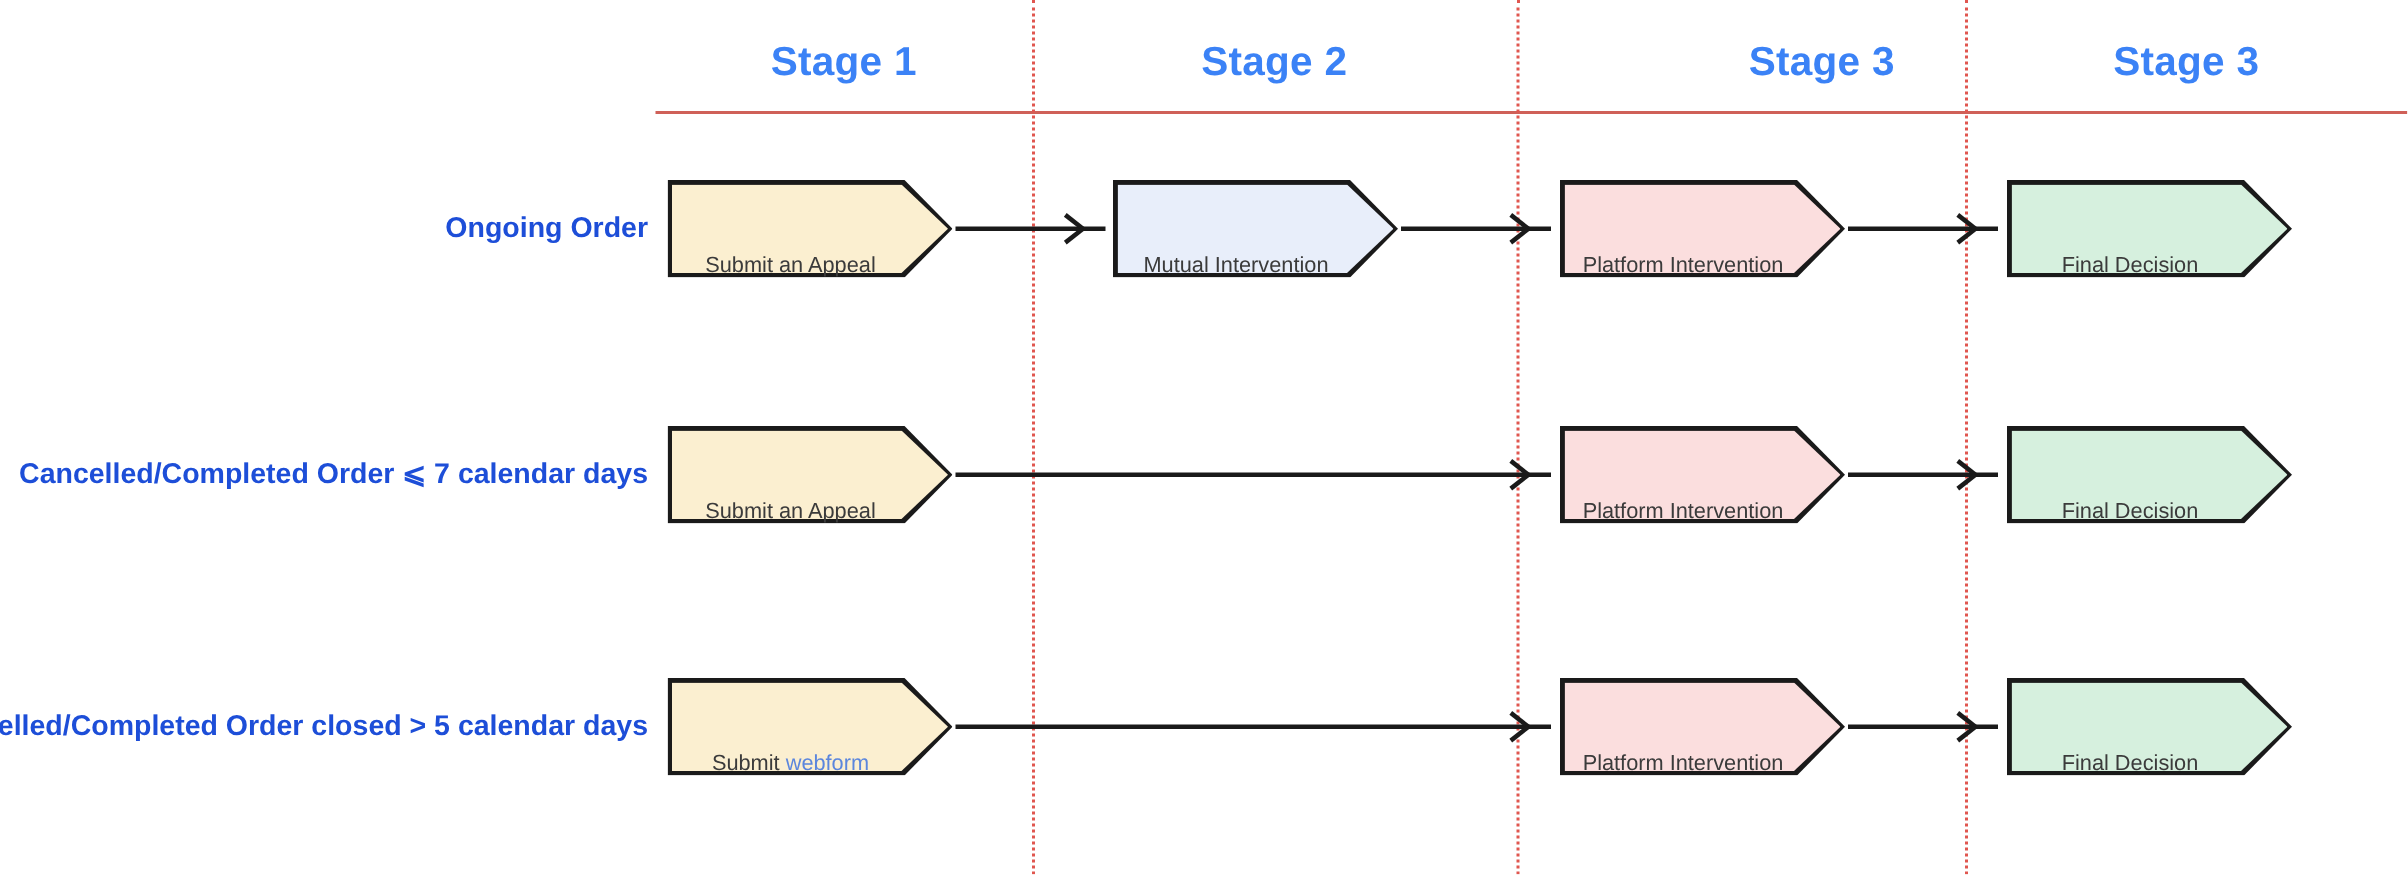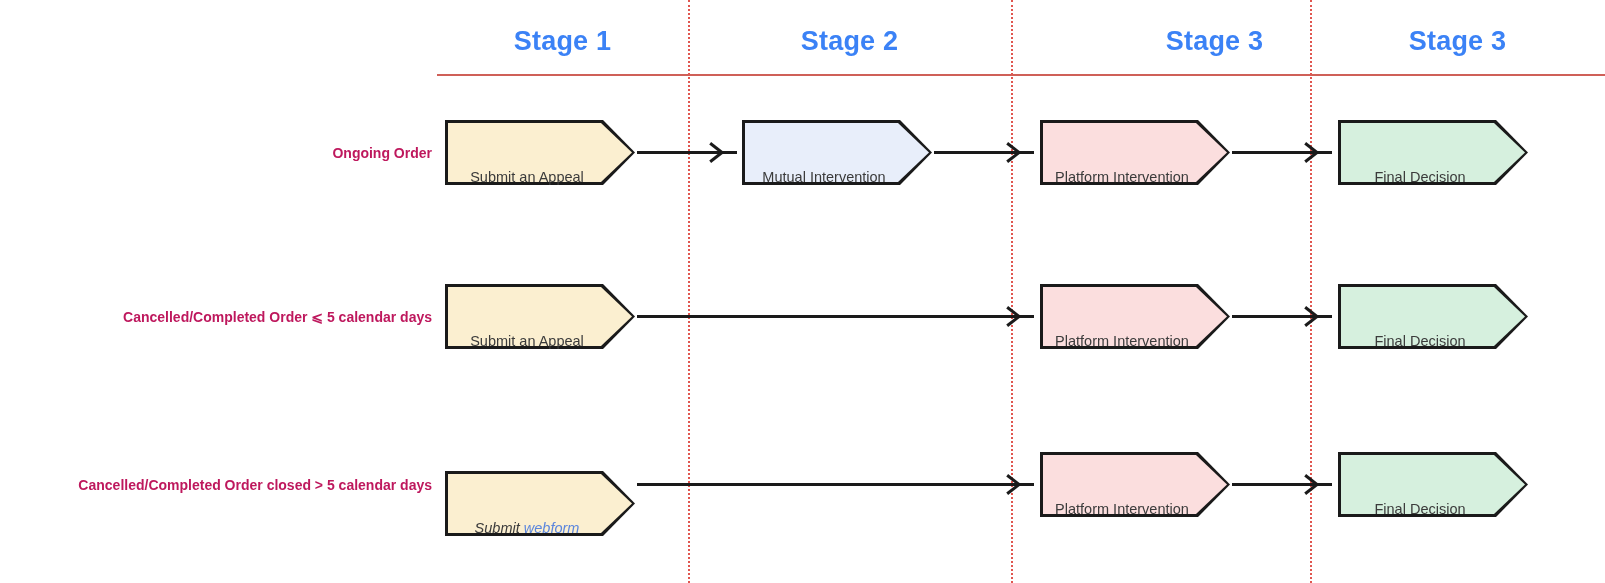--- a/index.html
+++ b/index.html
@@ -49,23 +49,23 @@
     border-left: 2px dotted #e0564f;
   }
 
   
   .row-label {
     position: absolute;
     height: 30px;
     line-height: 30px;
     right: 1173px;            
     text-align: left;
-    font-size: 14px;
+    font-size: 19px;
     font-weight: bold;
-    color: #be185d;
+    color: #1d4ed8;
     white-space: nowrap;
   }
 
   
   .chevron {
     position: absolute;
     height: 65px;
     box-sizing: border-box;
     display: flex;
     align-items: flex-end;
@@ -163,21 +163,21 @@
 
   <div class="connector" style="left:1232px; top:151px; width:100px;"></div>
   <div class="arrowhead" style="left:1317px; top:151px;"></div>
 
   <div class="chevron" style="left:1338px; top:120px; width:190px;">
     <div class="shape"></div>
     <div class="fill" style="background:#d6f0de;"></div>
     <div class="caption">Final Decision</div>
   </div>
 
-  <div class="row-label" style="top:302px;">Cancelled/Completed Order ⩽ 5 calendar days</div>
+  <div class="row-label" style="top:302px;">Cancelled/Completed Order ⩽ 7 calendar days</div>
 
   <div class="chevron" style="left:445px; top:284px; width:190px;">
     <div class="shape"></div>
     <div class="fill" style="background:#fbefd0;"></div>
     <div class="caption">Submit an Appeal</div>
   </div>
 
   <div class="connector" style="left:637px; top:315px; width:397px;"></div>
   <div class="arrowhead" style="left:1019px; top:315px;"></div>
 
@@ -191,21 +191,21 @@
   <div class="arrowhead" style="left:1317px; top:315px;"></div>
 
   <div class="chevron" style="left:1338px; top:284px; width:190px;">
     <div class="shape"></div>
     <div class="fill" style="background:#d6f0de;"></div>
     <div class="caption">Final Decision</div>
   </div>
 
   <div class="row-label" style="top:470px;">Cancelled/Completed Order closed &gt; 5 calendar days</div>
 
-  <div class="chevron" style="left:445px; top:471px; width:190px;font-style:italic;">
+  <div class="chevron" style="left:445px; top:452px; width:190px;">
     <div class="shape"></div>
     <div class="fill" style="background:#fbefd0;"></div>
     <div class="caption"><span>Submit </span><span class="link">webform</span></div>
   </div>
 
   <div class="connector" style="left:637px; top:483px; width:397px;"></div>
   <div class="arrowhead" style="left:1019px; top:483px;"></div>
 
   <div class="chevron" style="left:1040px; top:452px; width:190px;">
     <div class="shape"></div>

